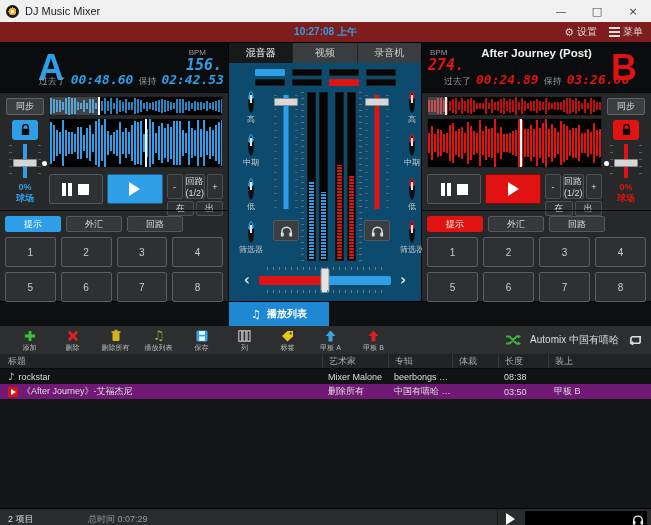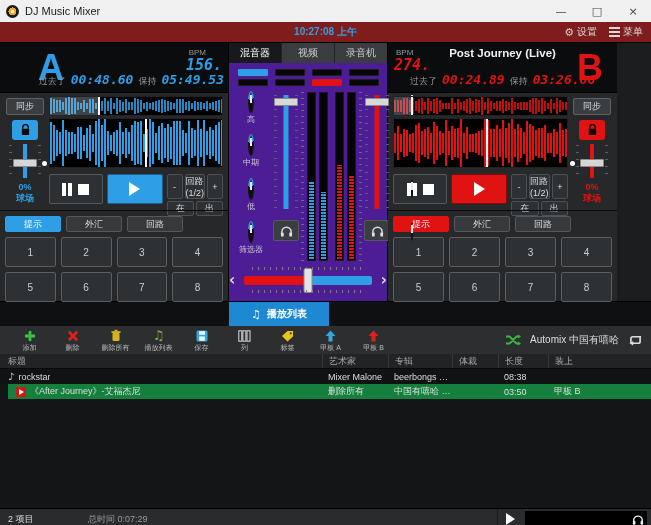--- a/index.html
+++ b/index.html
@@ -24,21 +24,21 @@
   .gear { font-family:"DejaVu Sans",sans-serif; font-size:11px; color:#ccc; line-height:1; }
   .ham { width:11px; display:flex; flex-direction:column; gap:2px; }
   .ham i { height:2px; background:#ddd; display:block; }
 
   
   .decks { display:flex; height:260px; border-top:1px solid #000; border-bottom:1px solid #000; }
   .deck { width:228px; background:#26282a; display:flex; flex-direction:column; }
   .deck.b { width:229px; }
   .deck.a { --ac:#2e9fe6; }
   .deck.b { --ac:#e01212; }
-  .mixer { width:160px; background:#4c1d95; border-left:1px solid #000; border-right:1px solid #000;
+  .mixer { width:194px; background:#0c4a6e; border-left:1px solid #000; border-right:1px solid #000;
     display:flex; flex-direction:column; }
 
   
   .deck-header { height:50px; background:#0b0c0d; position:relative; border-bottom:1px solid #000; flex:none; }
   .deck-letter { position:absolute; top:0; font-size:36px; font-weight:bold; color:var(--ac); line-height:50px; }
   .deck.a .deck-letter { left:38px; }
   .deck.b .deck-letter { right:14px; }
   .deck-title { position:absolute; top:4px; left:0; right:0; text-align:center; color:#f0f0f0;
     font-size:11.5px; font-weight:bold; }
   .digi { font-family:"DejaVu Sans Mono",monospace; font-weight:bold; font-style:italic; color:var(--ac); }
@@ -174,21 +174,21 @@
 
   .pl-header { height:15px; flex:none; background:#212325; border-bottom:1px solid #0a0a0a;
     display:flex; align-items:center; font-size:9px; color:#a8a8a8; }
   .col { padding-left:6px; border-left:1px solid #35383a; height:100%; display:flex; align-items:center; }
   .col.title { flex:1; border-left:none; padding-left:8px; min-width:0; }
   .col.artist { width:66px; flex:none; } .col.album { width:64px; flex:none; }
   .col.genre { width:46px; flex:none; } .col.len { width:50px; flex:none; }
   .col.loaded { width:103px; flex:none; }
   .pl-row { height:15px; flex:none; display:flex; align-items:center; font-size:9px; color:#ddd; }
   .pl-row .col { border-left:none; }
-  .pl-row.r0 { background:#101213; } .pl-row.r1 { background:#15803d;margin-left:8px; }
+  .pl-row.r0 { background:#101213; } .pl-row.r1 { background:#701a75; }
   .row-note { color:#cfd4d8; font-family:"DejaVu Sans",sans-serif; font-size:10px; margin-right:4px; line-height:1; }
   .mini-play { width:10px; height:10px; background:#d21616; border-radius:1px; margin-right:4px;
     display:flex; align-items:center; justify-content:center; flex:none; }
   .mini-play i { width:0; height:0; border-left:5px solid #fff; border-top:3px solid transparent; border-bottom:3px solid transparent; }
   .cell-text { white-space:nowrap; overflow:hidden; text-overflow:ellipsis; }
   .pl-fill { flex:1; background:#131516; border-bottom:1px solid #000; }
 
   .statusbar { height:20px; flex:none; background:#292b2d; display:flex; align-items:center; font-size:9px; }
   .sb-items { padding-left:8px; color:#ddd; width:88px; flex:none; }
   .sb-total { color:#999; }
@@ -233,21 +233,21 @@
 
   <div class="deck a">
     <div class="deck-header">
       <span class="deck-letter">A</span>
       <span class="bpm-label">BPM</span>
       <span class="bpm-value digi">156.</span>
       <div class="deck-times">
         <span class="tlabel">过去了</span>
         <span class="tval digi">00:48.60</span>
         <span class="tlabel">保持</span>
-        <span class="tval digi">05:49.53</span>
+        <span class="tval digi">02:42.53</span>
       </div>
     </div>
     <div class="deck-controls">
       <div class="side">
         <div class="sync-btn cc">同步</div>
         <div class="lock-btn cc">
           <svg width="11" height="12" viewBox="0 0 12 13">
               <path d="M3 5V3.5a3 3 0 0 1 6 0V5" fill="none" stroke="#0a0a0a" stroke-width="1.6"></path>
               <rect x="2" y="5" width="8" height="7" rx="1" fill="#0a0a0a"></rect>
             </svg>
@@ -548,21 +548,21 @@
         <span class="xtrack"></span>
         <span class="xhandle"></span>
       </div>
       <span class="xarrow">›</span>
     </div>
   </div>
 
   <div class="deck b">
     <div class="deck-header">
       <span class="deck-letter">B</span>
-      <div class="deck-title">Post Journey (Live)</div>
+      <div class="deck-title">After Journey (Post)</div>
       <span class="bpm-label">BPM</span>
       <span class="bpm-value digi">274.</span>
       <div class="deck-times">
         <span class="tlabel">过去了</span>
         <span class="tval digi">00:24.89</span>
         <span class="tlabel">保持</span>
         <span class="tval digi">03:26.06</span>
       </div>
     </div>
     <div class="deck-controls">

